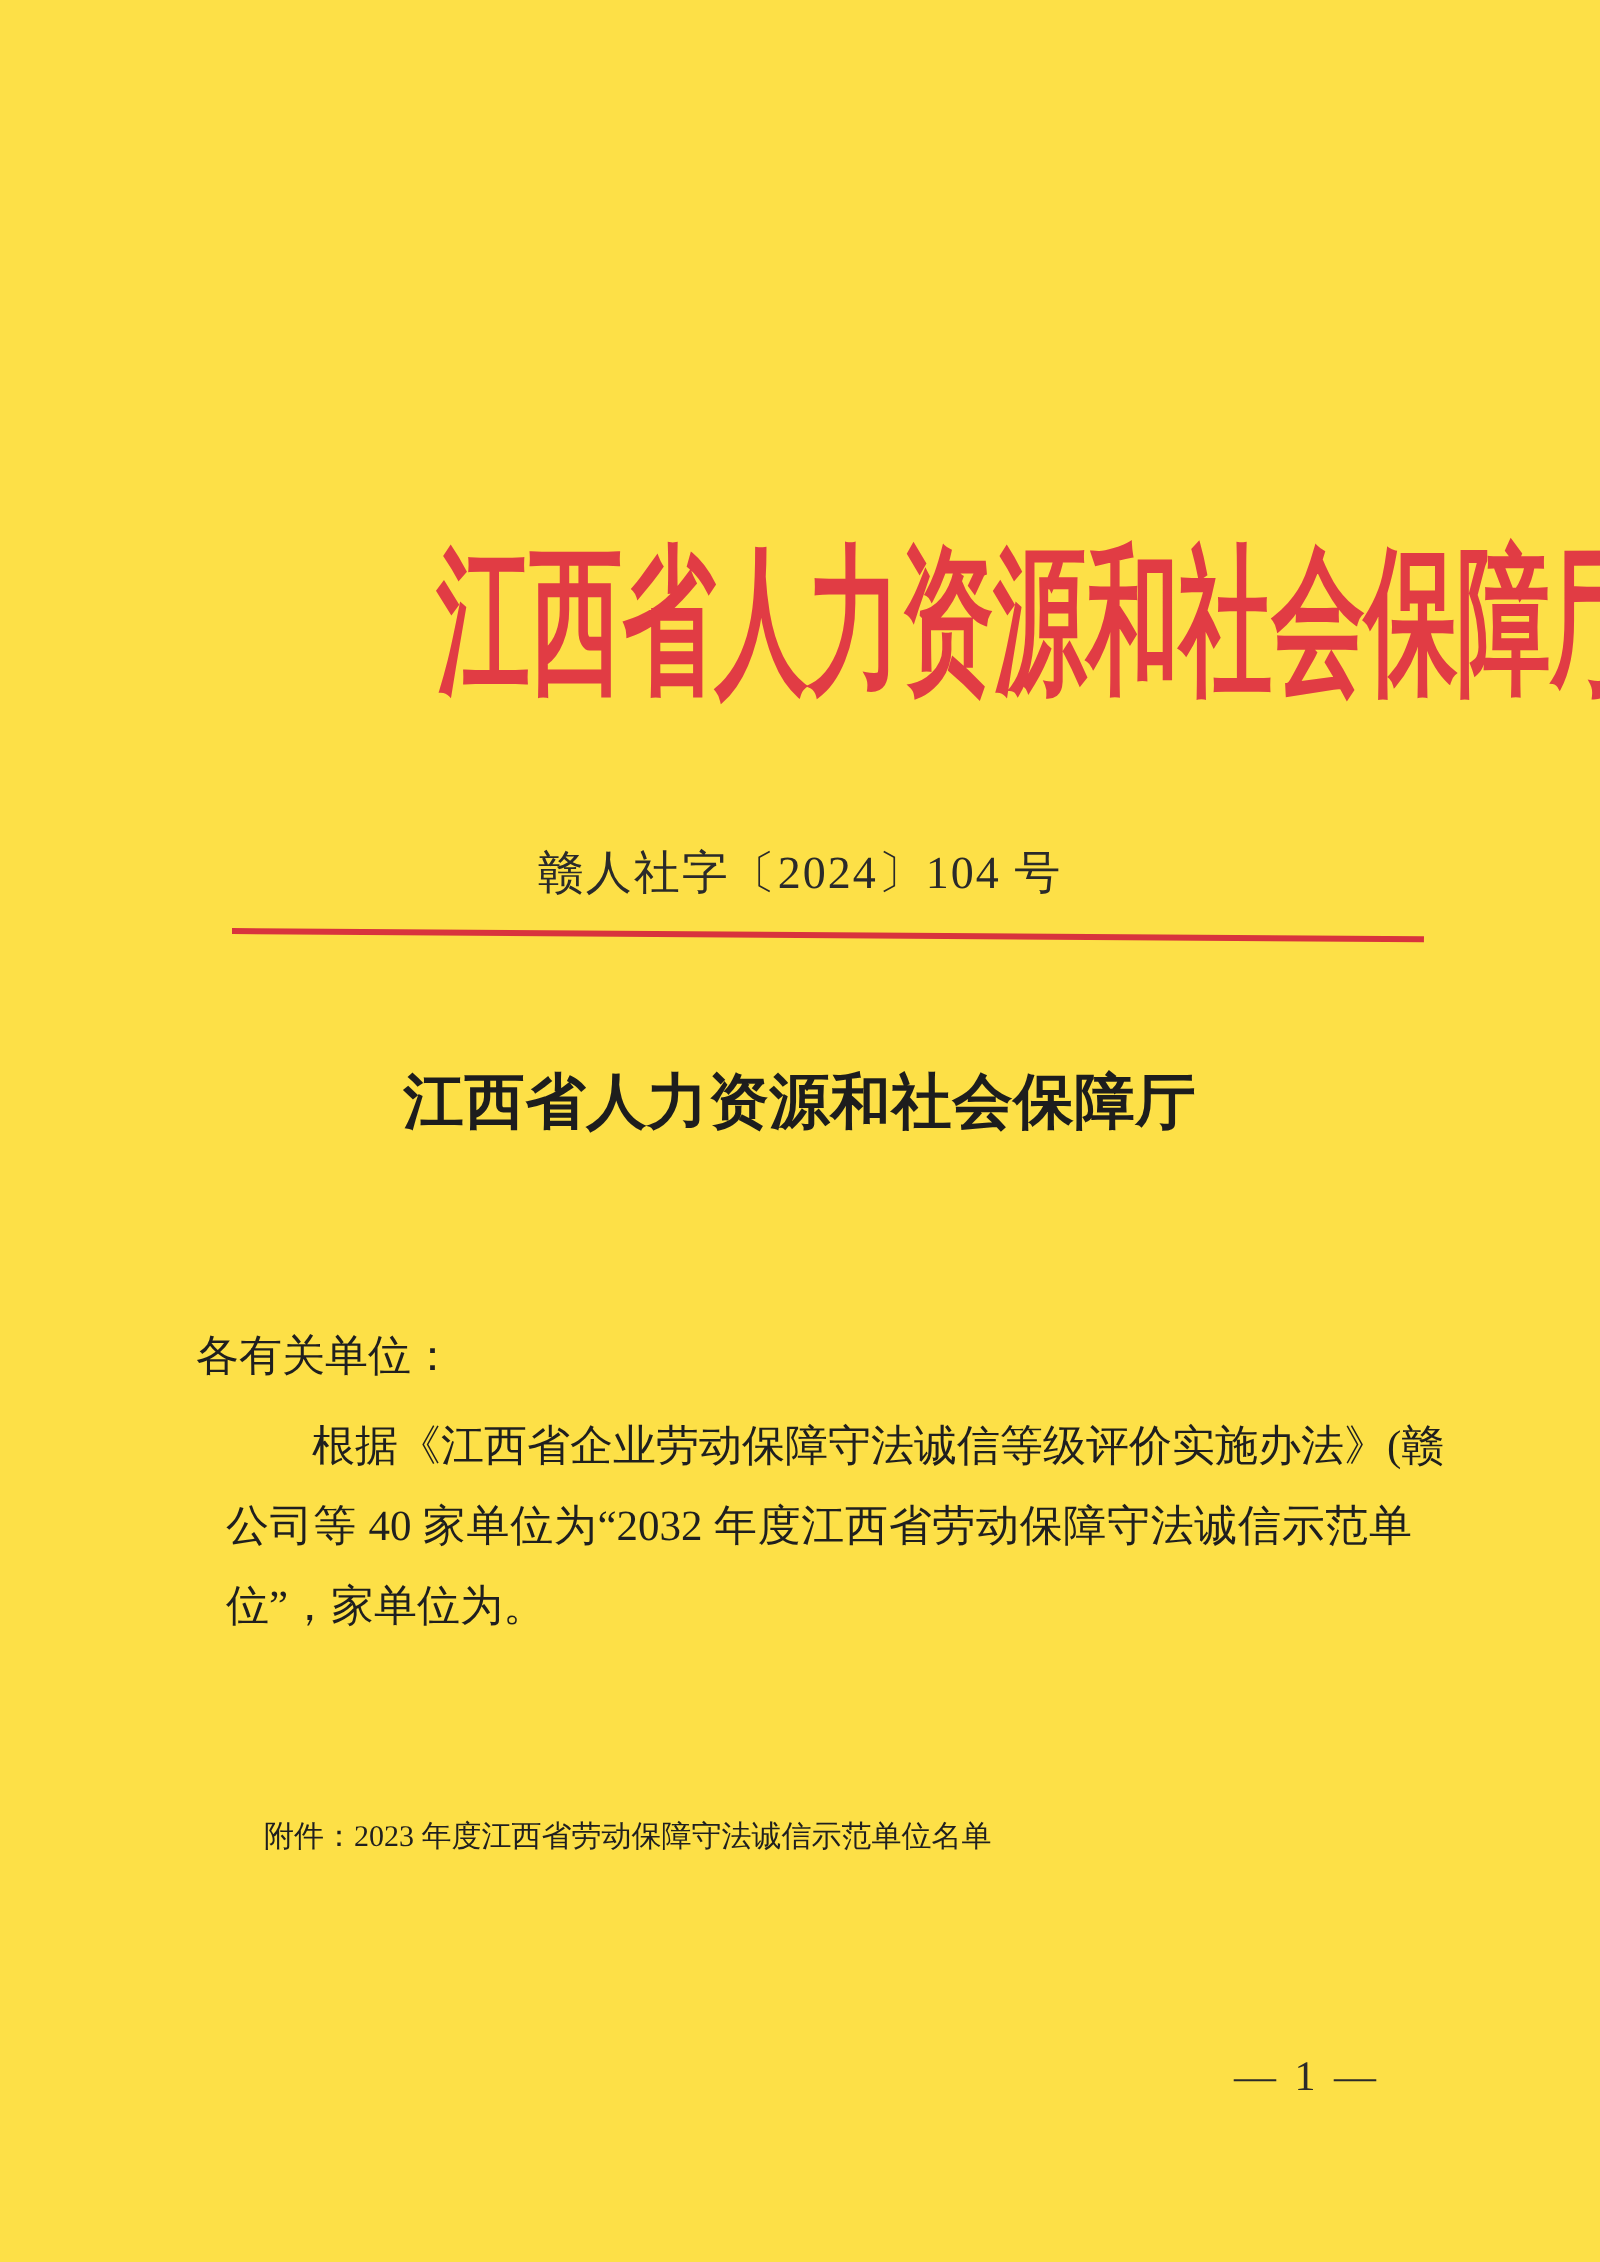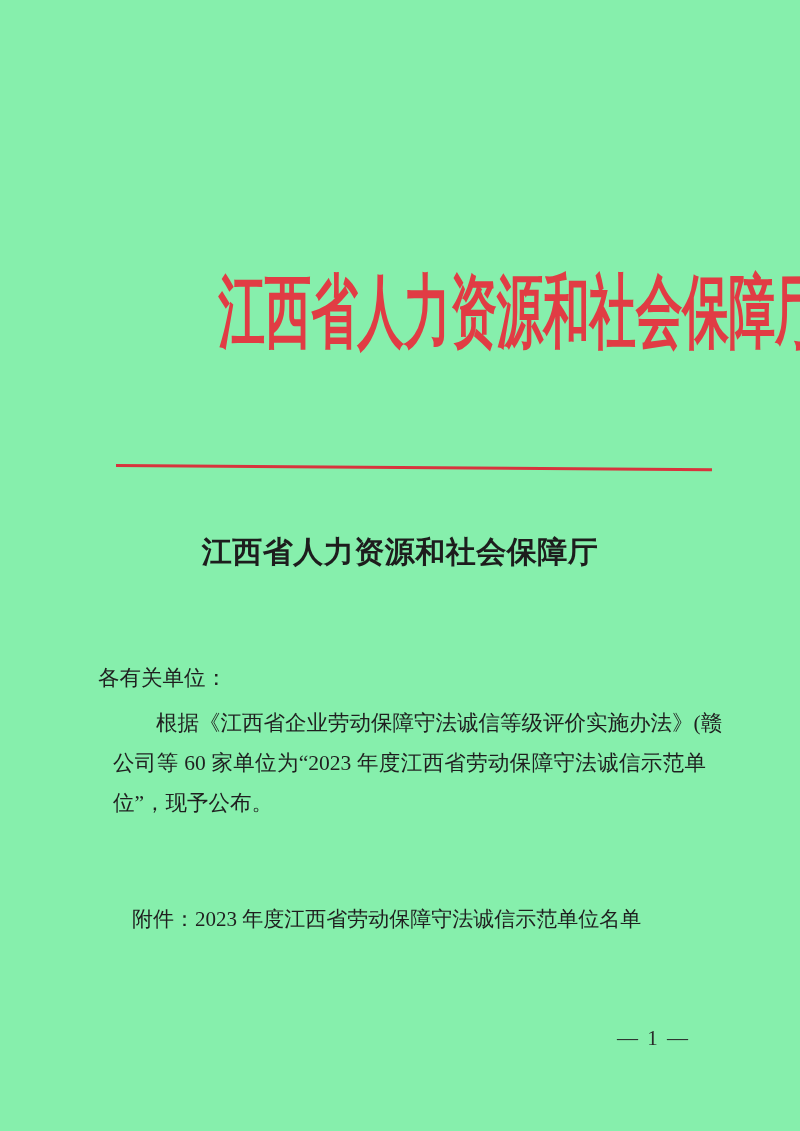--- a/index.html
+++ b/index.html
@@ -5,21 +5,21 @@
   * { margin: 0; padding: 0; box-sizing: border-box; }
   html, body { width: 800px; height: 1131px; }
   body {
     background: #ffffff;
     font-family: "Liberation Serif", "DejaVu Serif", serif;
   }
   .page {
     position: relative;
     width: 800px;
     height: 1131px;
-    background: #86efac;
+    background: #fde047;
     overflow: hidden;
     color: var(--text-black, #212121);
   }
   
   .letterhead {
     position: absolute;
     top: 270px;
     left: 0;
     width: 100%;
     text-align: center;
@@ -98,21 +98,21 @@
     white-space: nowrap;
     margin-left: 15px;
   }
   .para-line.first { text-indent: 43px; }
   .para-line.last { text-align: left; text-align-last: left; }
   .attachment {
     position: absolute;
     top: 903px;
     left: 98px;
     width: 608px;
-    font-size: 21px;
+    font-size: 15px;
     line-height: 32px;
     color: #1f1f1f;
     text-indent: 34px;
     white-space: nowrap;
   }
   
   .page-number {
     position: absolute;
     top: 1026px;
     left: 0;
@@ -126,32 +126,33 @@
 </style>
 </head>
 <body>
 
 <div class="page">
 
   <div class="letterhead">
     <span class="letterhead-text">江西省人力资源和社会保障厅</span>
   </div>
 
+  <div class="doc-number">赣人社字〔2024〕104 号</div>
 
   <div class="red-rule"></div>
 
   <div class="doc-title">
     <div class="title-line">江西省人力资源和社会保障厅</div>
   </div>
 
   <div class="salutation">各有关单位：</div>
 
   <div class="paragraph">
     <div class="para-line first">根据《江西省企业劳动保障守法诚信等级评价实施办法》(赣</div>
-    <div class="para-line">公司等 60 家单位为“2023 年度江西省劳动保障守法诚信示范单</div>
-    <div class="para-line last">位”，现予公布。</div>
+    <div class="para-line">公司等 40 家单位为“2032 年度江西省劳动保障守法诚信示范单</div>
+    <div class="para-line last">位”，家单位为。</div>
   </div>
 
   <div class="attachment">附件：2023 年度江西省劳动保障守法诚信示范单位名单</div>
 
   <div class="page-number">— 1 —</div>
 
 </div>
 
 </body></html>

